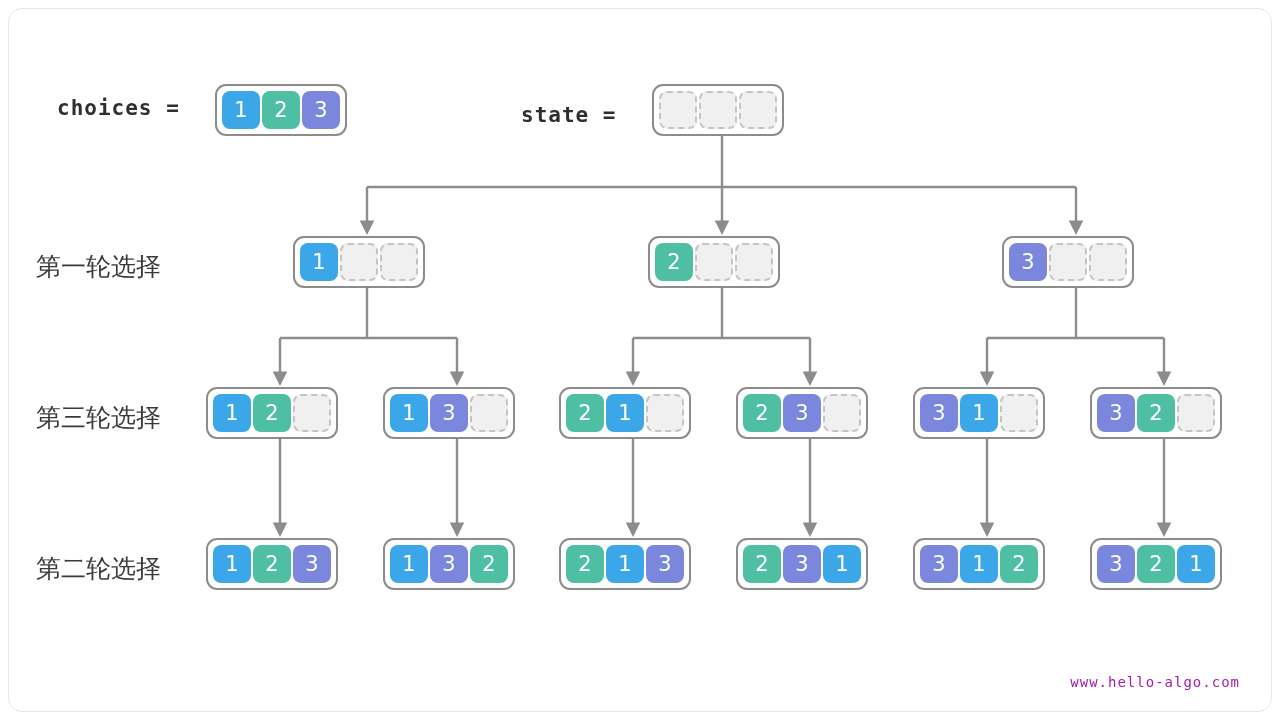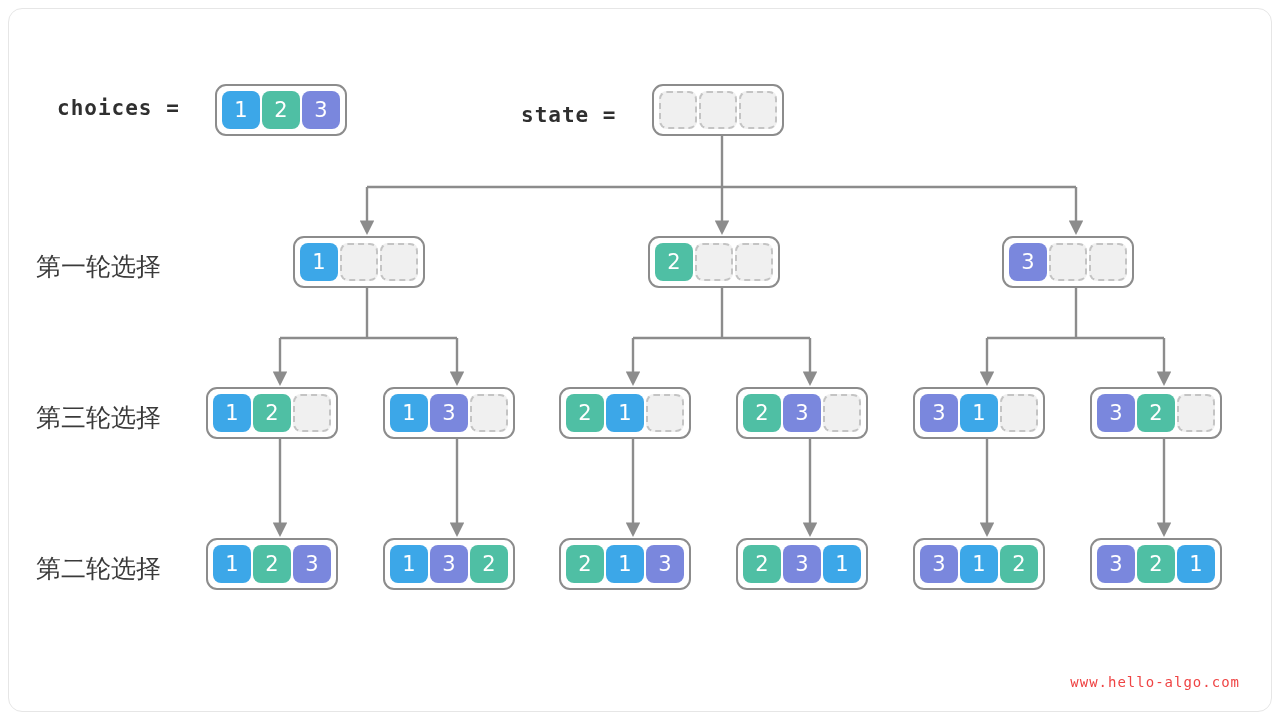--- a/index.html
+++ b/index.html
@@ -86,21 +86,21 @@
   .cell.c1 { background: #3ca7e8; }
   .cell.c2 { background: #4fbfa4; }
   .cell.c3 { background: #7a87dd; }
 
   .watermark {
     position: absolute;
     right: 40px;
     bottom: 30px;
     font-family: "DejaVu Sans Mono", "Liberation Mono", monospace;
     font-size: 14px;
-    color: #ef4444;
+    color: #a21caf;
     letter-spacing: 1px;
     white-space: nowrap;
   }
 </style>
 </head>
 <body>
 
 <div id="page">
   <div class="frame"></div>
 

